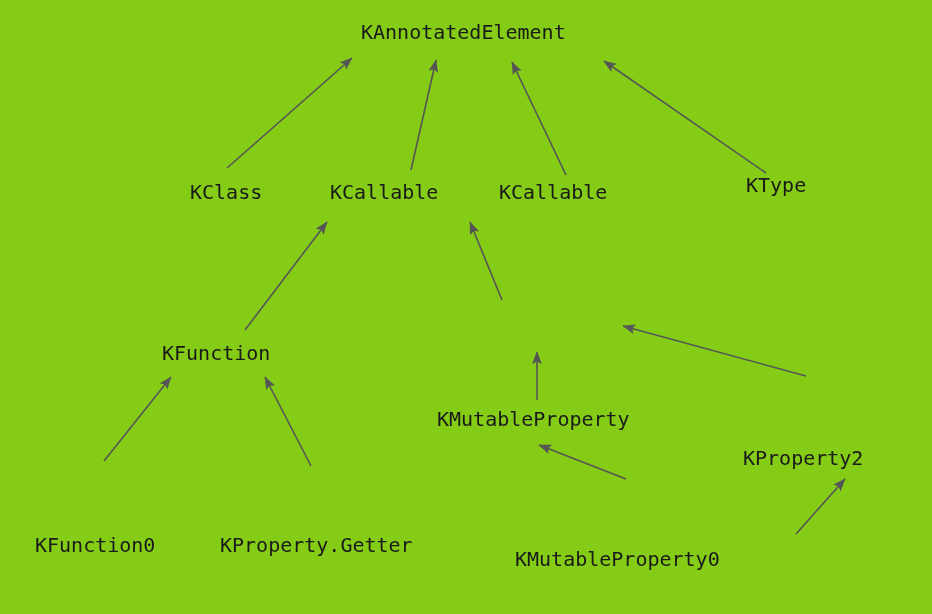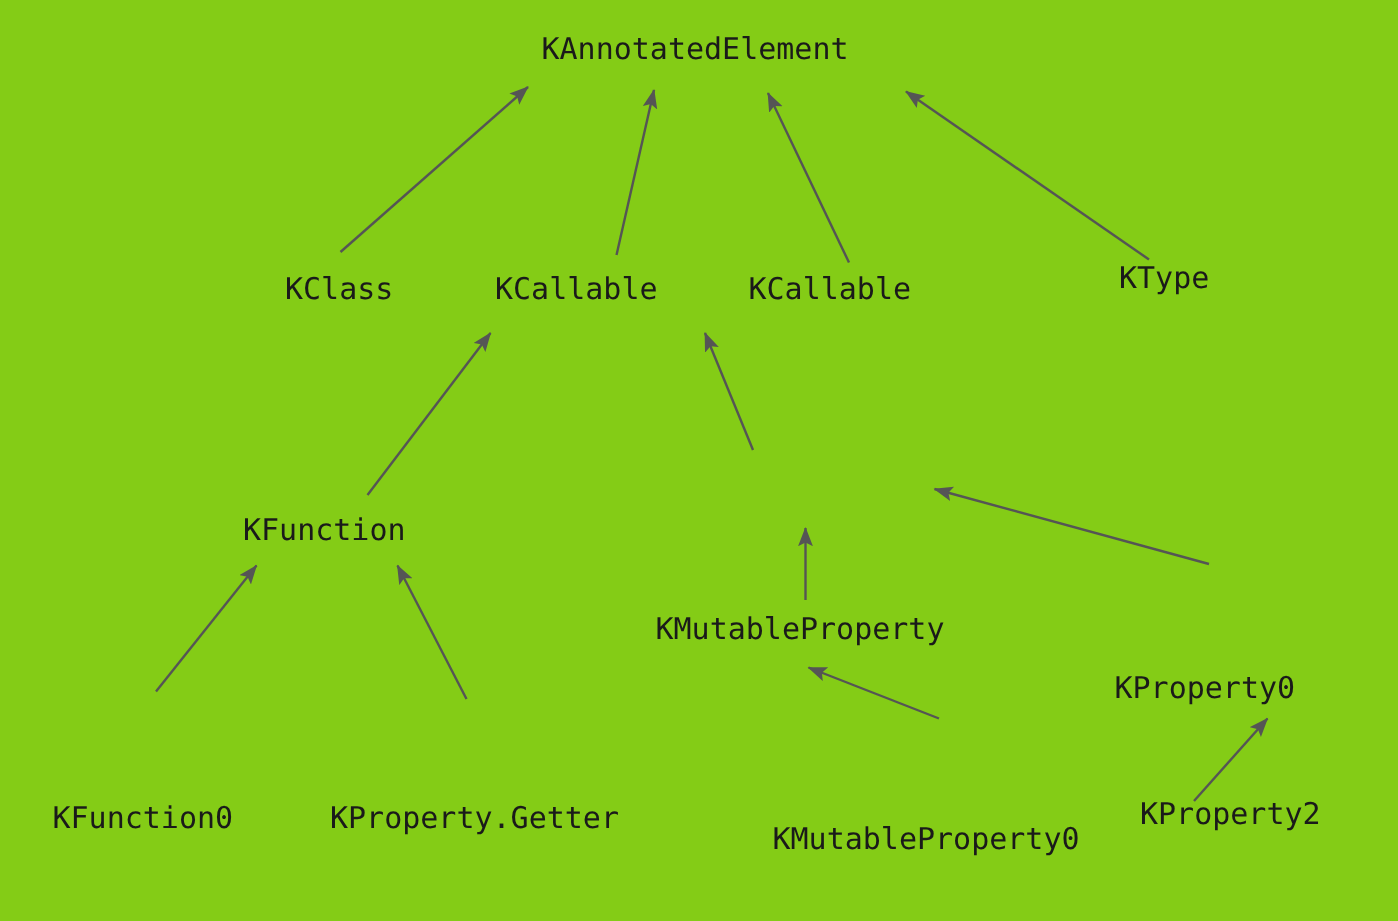--- a/index.html
+++ b/index.html
@@ -104,21 +104,20 @@
   <div class="node" style="left:499px; top:178px;">KCallable</div>
 
   <div class="node" style="left:727px; top:171px;margin-left:19px;">KType</div>
 
 
   <div class="node" style="left:437px; top:405px;">KMutableProperty</div>
 
   <div class="node" style="left:162px; top:339px;">KFunction</div>
 
   <div class="node-stack cascade" style="left:743px; top:388px;">
-    <span class="ln">KProperty0</span>
     <span class="ln">KProperty2</span>
   </div>
 
   <div class="node-stack cascade" style="left:35px; top:475px;">
     <span class="ln">KFunction0</span>
     
     
     
   </div>
 

